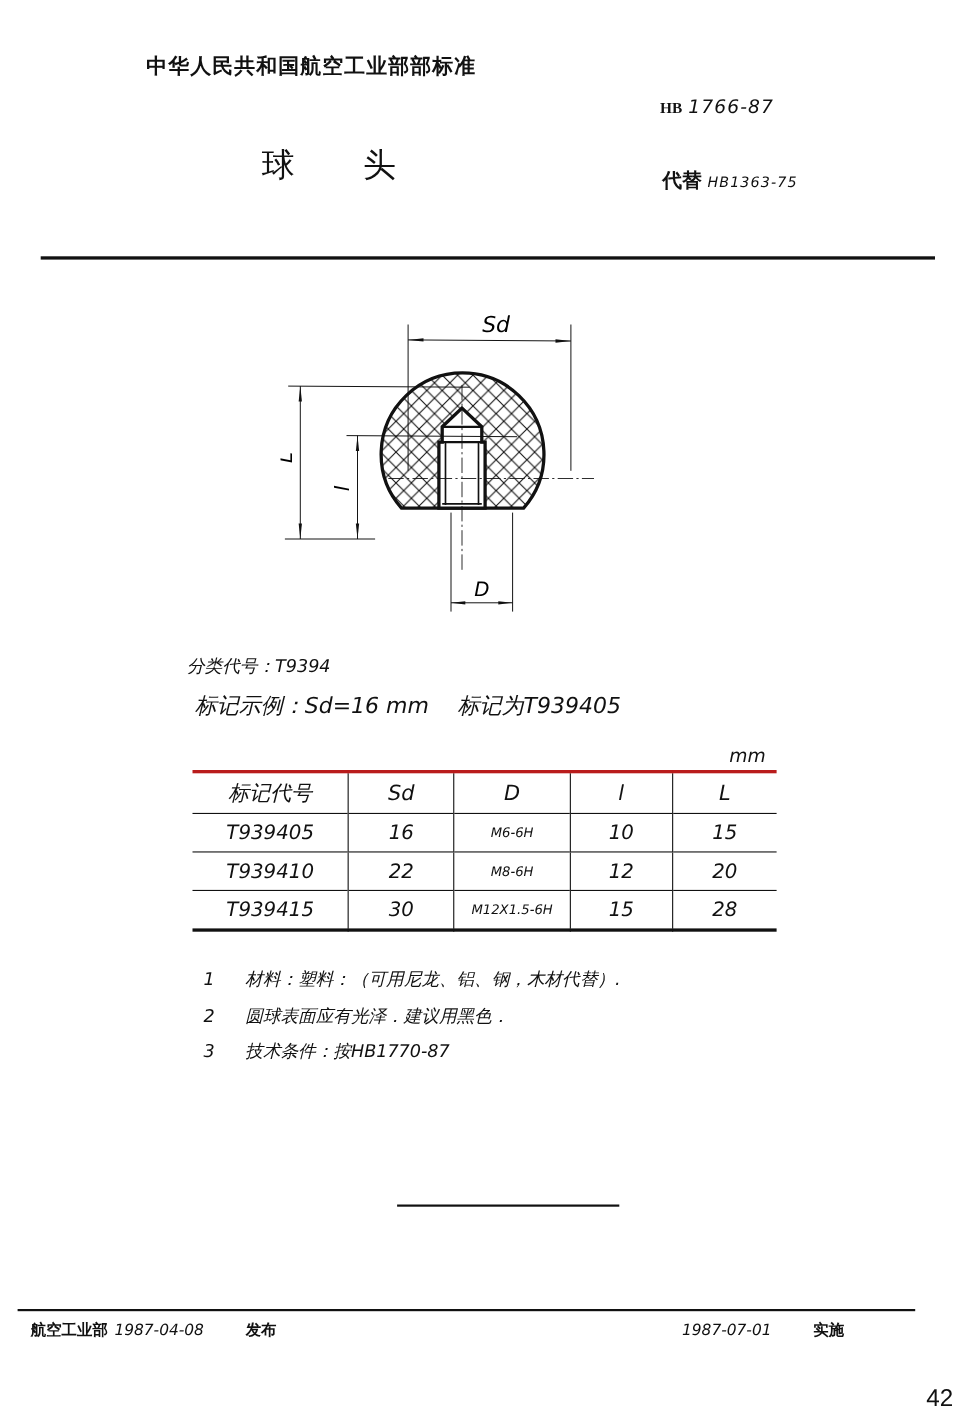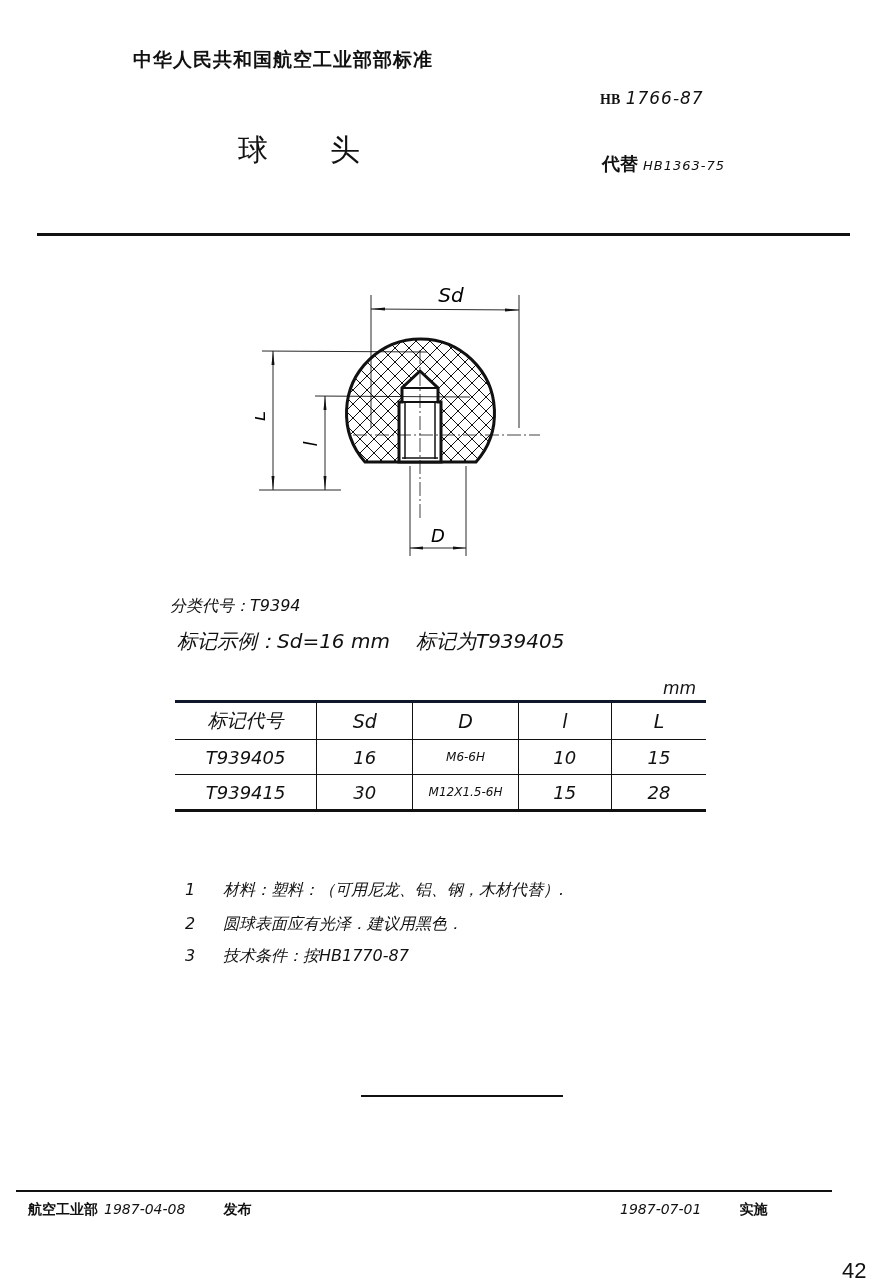--- a/index.html
+++ b/index.html
@@ -24,21 +24,21 @@
 
   #class-code { left:170px; top:596px; font-size:16px; font-style:italic; }
   #mark-example { left:177px; top:628px; font-size:20px; font-style:italic; white-space:nowrap; }
   #mark-example .sp { display:inline-block; width:26px; }
 
   #unit { left:663px; top:678px; font-size:17px; font-style:italic; }
   #spec-table { left:175px; top:700px; width:531px; border-collapse:collapse; font-style:italic; }
   #spec-table th, #spec-table td { text-align:center; font-size:18px; font-weight:normal; height:34px; padding:0; border-left:1.5px solid #111; }
   #spec-table th:first-child, #spec-table td:first-child { border-left:none; }
   #spec-table th { height:36px; font-size:19px; }
-  #spec-table thead tr { border-top:3px solid #0f172a; border-bottom:1.5px solid #111; }
+  #spec-table thead tr { border-top:3px solid #b91c1c; border-bottom:1.5px solid #111; }
   #spec-table tbody tr { border-bottom:1.5px solid #111; }
   #spec-table tbody tr:last-child { border-bottom:3px solid #111; }
   #spec-table td.d { font-size:12px; }
 
   .note { left:185px; font-size:16px; font-style:italic; white-space:nowrap; }
   .note .n { display:inline-block; width:38px; }
 
   #short-rule { left:361px; top:1095px; width:202px; height:2px; }
   #bottom-rule { left:16px; top:1190px; width:816px; height:2px; }
 
@@ -145,20 +145,27 @@
   </thead>
   <tbody>
     <tr>
       <td>T939405</td>
       <td>16</td>
       <td class="d">M6-6H</td>
       <td>10</td>
       <td>15</td>
     </tr>
     <tr>
+      <td>T939410</td>
+      <td>22</td>
+      <td class="d">M8-6H</td>
+      <td>12</td>
+      <td>20</td>
+    </tr>
+    <tr>
       <td>T939415</td>
       <td>30</td>
       <td class="d">M12X1.5-6H</td>
       <td>15</td>
       <td>28</td>
     </tr>
   </tbody>
 </table>
 
 <div class="abs note" style="top:880px">

